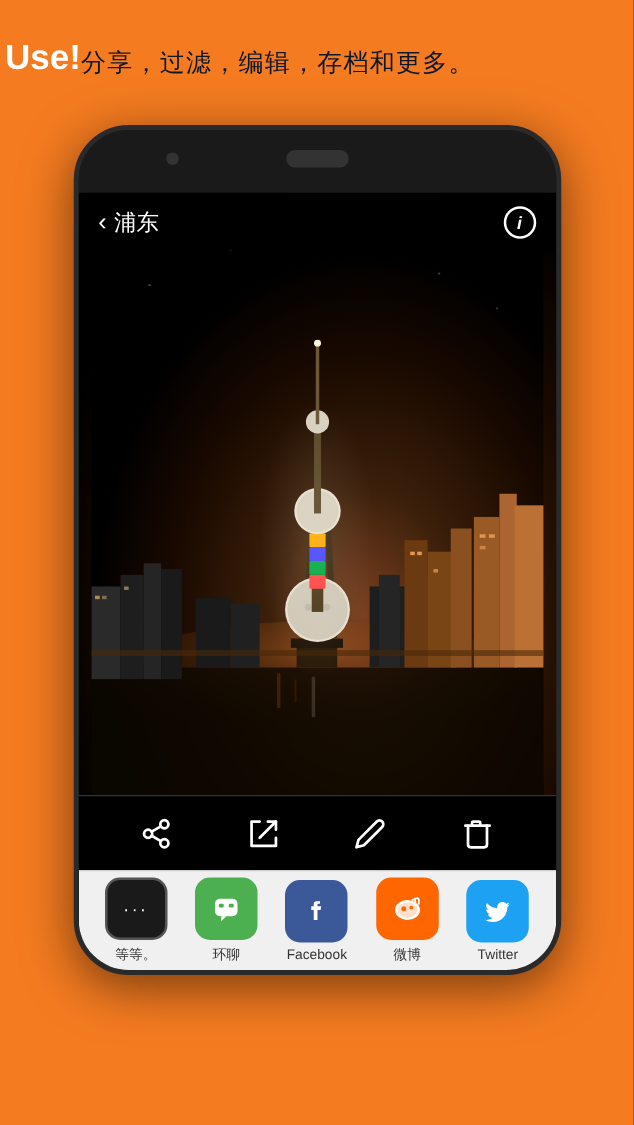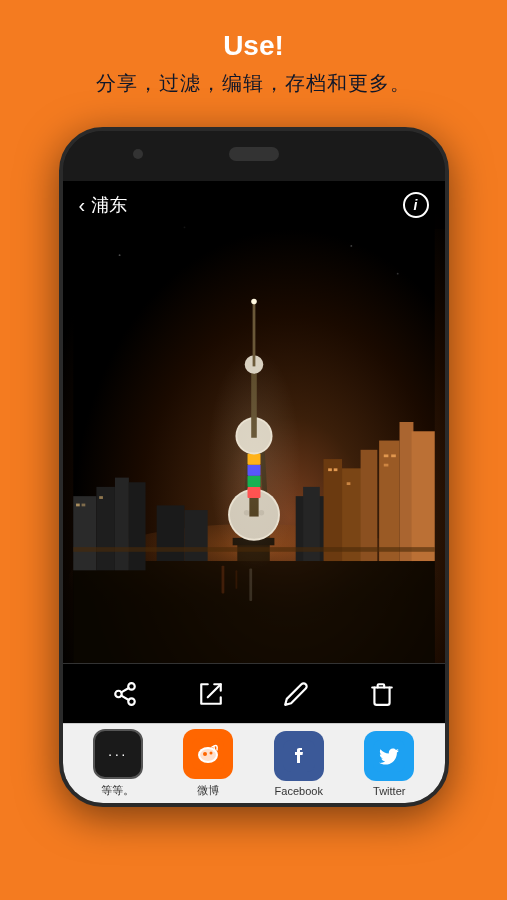--- a/index.html
+++ b/index.html
@@ -11,21 +11,21 @@
       display: flex;
       flex-direction: column;
       align-items: center;
       font-family: 'Arial', sans-serif;
       overflow: hidden;
     }
 
     .top-section {
       width: 100%;
       display: flex;
-      flex-direction: column;
+      flex-direction: row;
       align-items: center;
       padding: 30px 4px 20px;
     }
 
     .top-title {
       color: white;
       font-size: 28px;
       font-weight: bold;
       margin-bottom: 8px;
     }
@@ -424,48 +424,61 @@
 
       <div class="apps-row">
 
         <div class="app-item">
           <div class="app-icon more-icon">
             <span>···</span>
           </div>
           <span class="app-label">等等。</span>
         </div>
 
+        <div class="app-item">
+          <div class="app-icon hangout-icon">
+
+            <svg width="32" height="32" viewBox="0 0 32 32">
+              <rect width="32" height="32" rx="8" fill="#4CAF50"></rect>
+              <rect x="7" y="8" width="18" height="14" rx="4" fill="white"></rect>
+              <polygon points="12,22 12,26 16,22" fill="white"></polygon>
+              <rect x="10" y="12" width="4" height="3" rx="1" fill="#4CAF50"></rect>
+              <rect x="18" y="12" width="4" height="3" rx="1" fill="#4CAF50"></rect>
+            </svg>
+          </div>
+          <span class="app-label">环聊</span>
+        </div>
+
+        <div class="app-item">
+          <div class="app-icon facebook-icon">
+            <svg width="32" height="32" viewBox="0 0 32 32">
+              <rect width="32" height="32" rx="8" fill="#3B5998"></rect>
+              <path d="M19 8h-2.5C14.6 8 14 8.9 14 10v2h-2v3h2v8h3v-8h2.5l.5-3H17v-1.5c0-.4.2-.5.5-.5H19z" fill="white"></path>
+            </svg>
+          </div>
+          <span class="app-label">Facebook</span>
+        </div>
 
         <div class="app-item">
           <div class="app-icon weibo-icon">
             <svg width="32" height="32" viewBox="0 0 32 32">
               <rect width="32" height="32" rx="8" fill="#FF6600"></rect>
               <ellipse cx="16" cy="17" rx="10" ry="8" fill="white"></ellipse>
               <ellipse cx="16" cy="17" rx="8" ry="6" fill="#FF6600" opacity="0.2"></ellipse>
               <circle cx="13" cy="16" r="2" fill="#FF6600"></circle>
               <circle cx="19" cy="15" r="1.5" fill="#FF6600"></circle>
 
               <path d="M22 8 Q26 6 25 12" stroke="white" stroke-width="1.5" fill="none" stroke-linecap="round"></path>
               <path d="M20 9 Q23 7 22 13" stroke="white" stroke-width="1.5" fill="none" stroke-linecap="round"></path>
             </svg>
           </div>
           <span class="app-label">微博</span>
         </div>
 
         <div class="app-item">
-          <div class="app-icon facebook-icon">
-            <svg width="32" height="32" viewBox="0 0 32 32">
-              <rect width="32" height="32" rx="8" fill="#3B5998"></rect>
-              <path d="M19 8h-2.5C14.6 8 14 8.9 14 10v2h-2v3h2v8h3v-8h2.5l.5-3H17v-1.5c0-.4.2-.5.5-.5H19z" fill="white"></path>
-            </svg>
-          </div>
-          <span class="app-label">Facebook</span>
-        </div>
-
-        <div class="app-item">
           <div class="app-icon twitter-icon">
             <svg width="32" height="32" viewBox="0 0 32 32">
               <rect width="32" height="32" rx="8" fill="#1DA1F2"></rect>
               <path d="M26 10.5c-.7.3-1.5.5-2.3.6.8-.5 1.4-1.3 1.7-2.2-.8.5-1.6.8-2.5 1-.7-.8-1.8-1.3-3-1.3-2.3 0-4.1 1.8-4.1 4.1 0 .3 0 .6.1.9-3.4-.2-6.4-1.8-8.4-4.3-.4.6-.6 1.3-.6 2.1 0 1.4.7 2.7 1.8 3.4-.7 0-1.3-.2-1.8-.5v.1c0 2 1.4 3.6 3.3 4-.3.1-.7.1-1.1.1-.3 0-.5 0-.8-.1.5 1.6 2 2.8 3.8 2.8-1.4 1.1-3.1 1.7-5 1.7-.3 0-.7 0-1-.1 1.8 1.2 3.9 1.8 6.2 1.8 7.5 0 11.6-6.2 11.6-11.6v-.5c.8-.6 1.5-1.3 2-2.1z" fill="white"></path>
             </svg>
           </div>
           <span class="app-label">Twitter</span>
         </div>
 
       </div>

